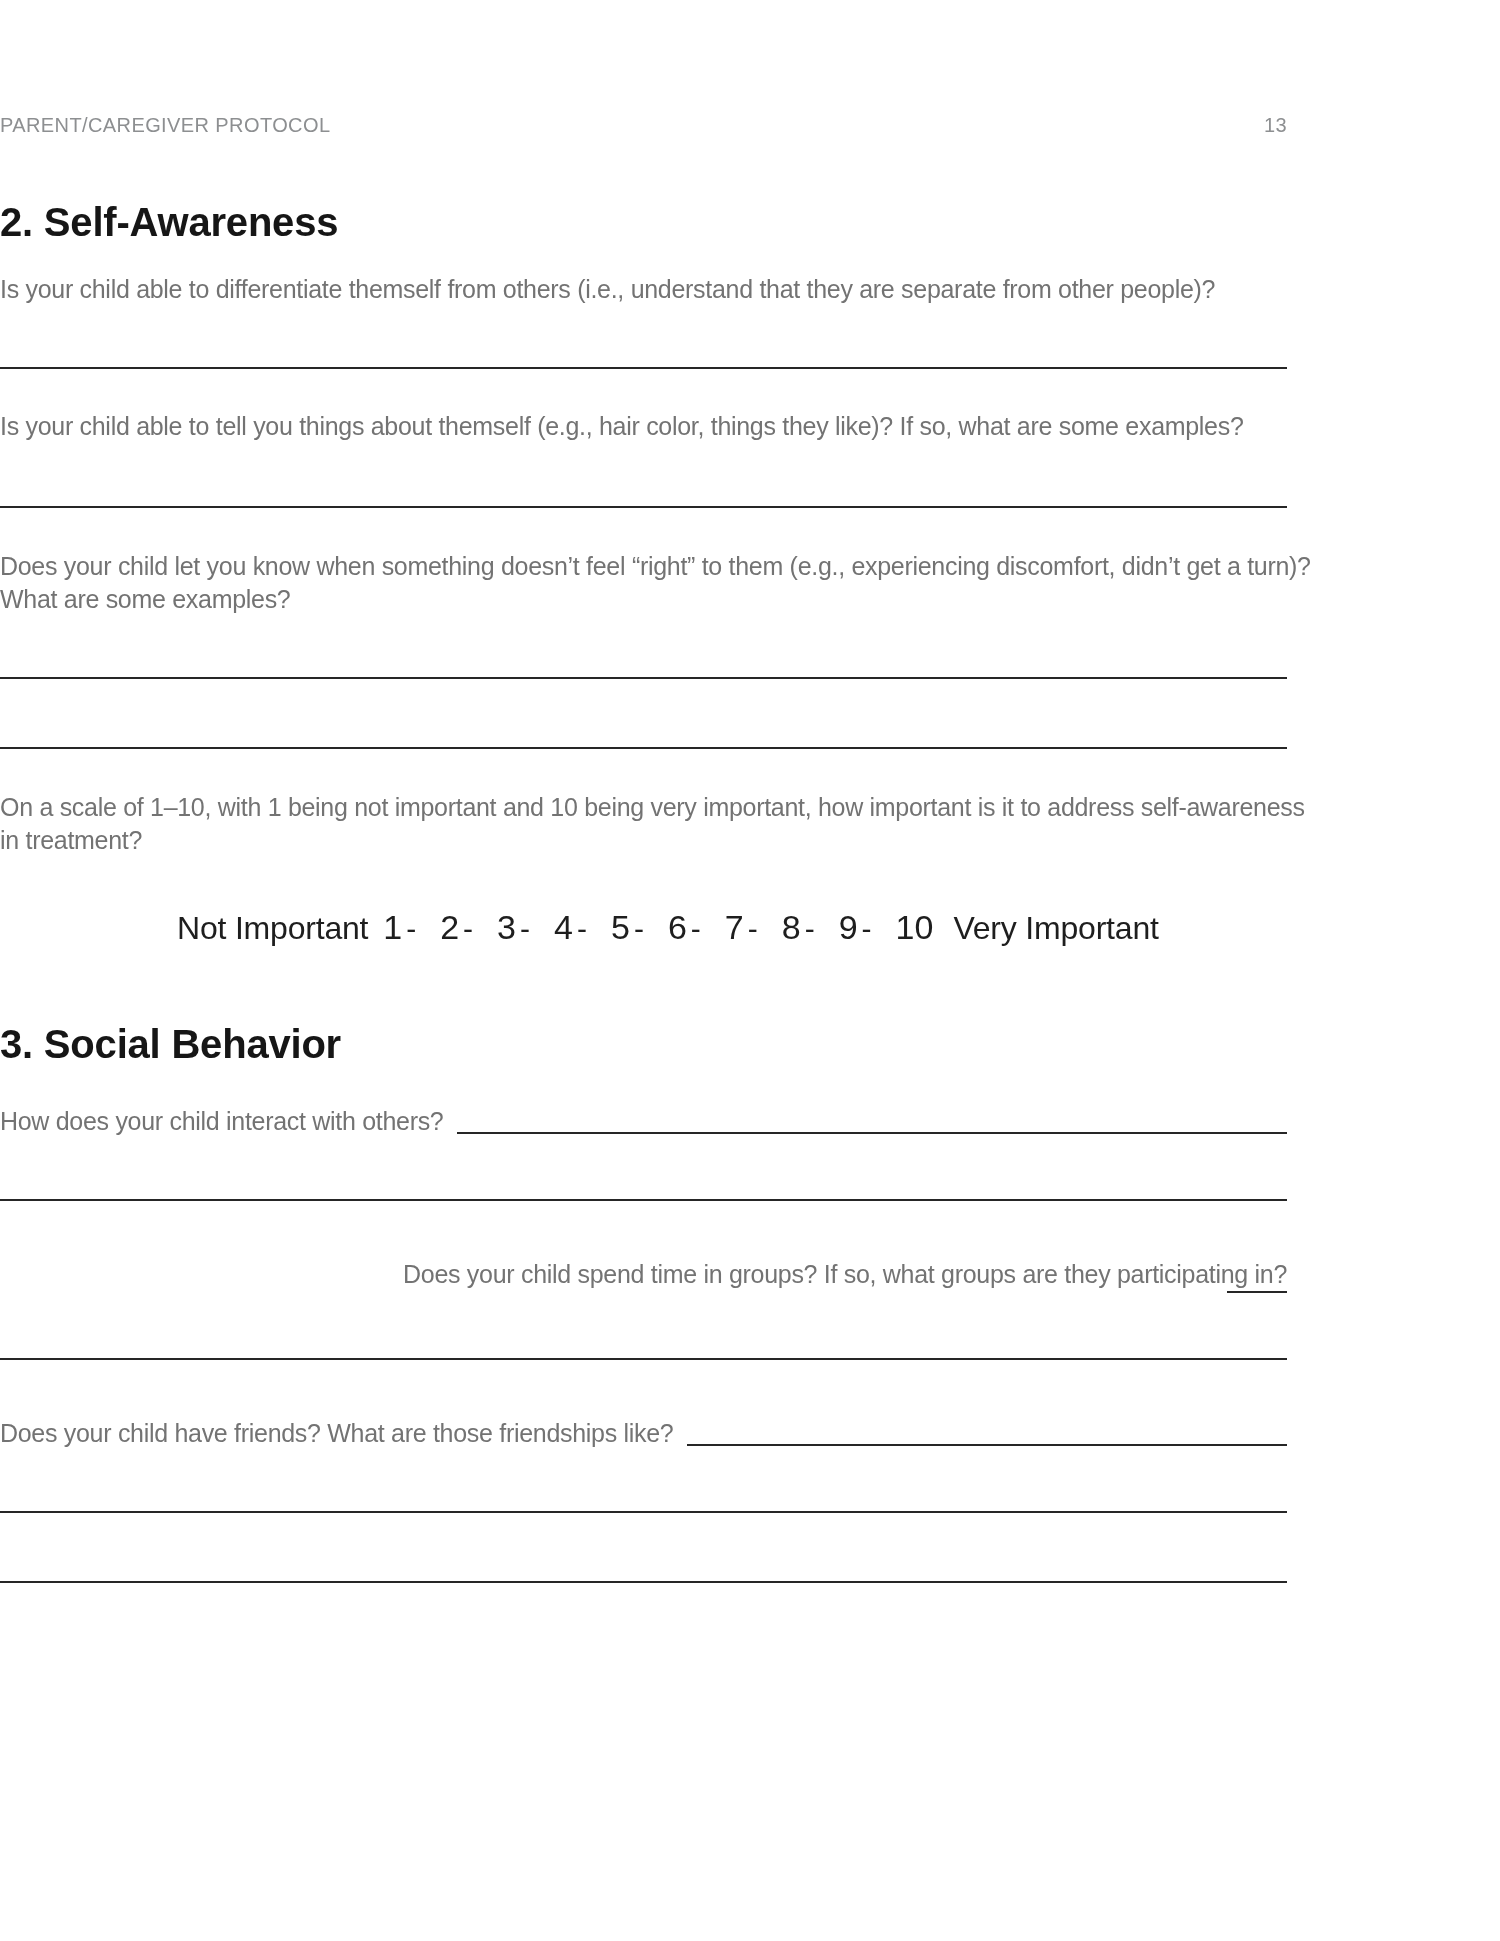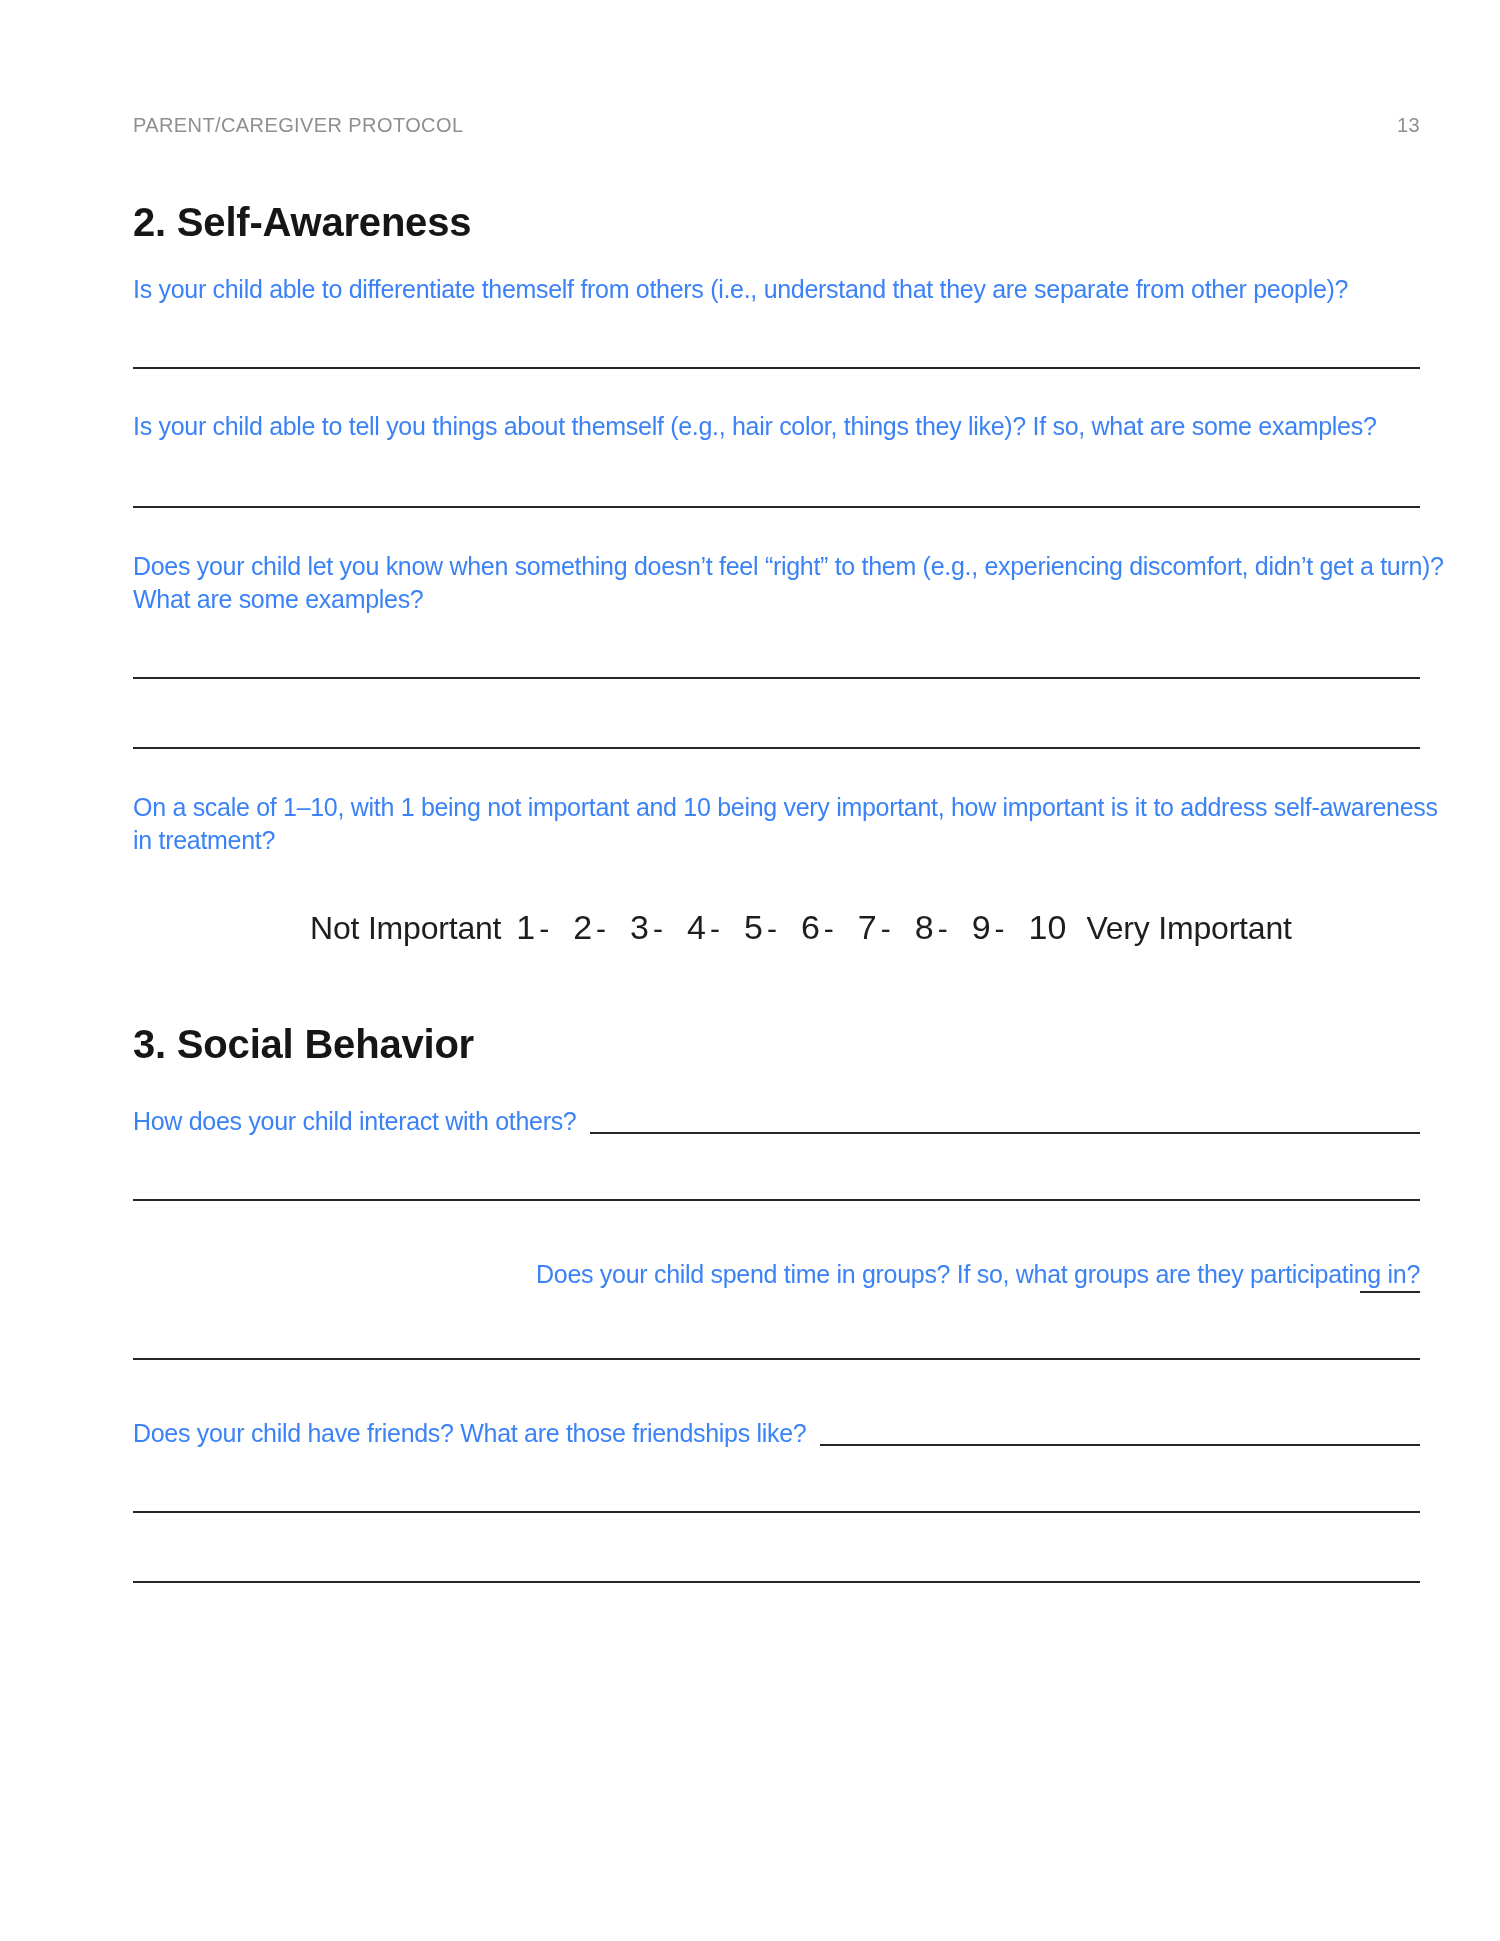--- a/index.html
+++ b/index.html
@@ -6,21 +6,20 @@
   body {
     width: 1500px;
     height: 1941px;
     background: #ffffff;
     font-family: "Liberation Sans", "DejaVu Sans", sans-serif;
     color: #1f1f1f;
     position: relative;
     overflow: hidden;
   }
   .page {
-    padding-left: 133px;
     box-sizing: border-box;
   }
   
   .page-header {
     margin-top: 112px;
     width: 1287px;
     display: flex;
     justify-content: space-between;
     align-items: baseline;
     font-size: 20px;
@@ -37,21 +36,21 @@
     letter-spacing: -0.2px;
     margin: 0;
   }
   .s1 { margin-top: 63px; }
   .s2 { margin-top: 74px; }
   
   .q {
     font-size: 25px;
     line-height: 33px;
     letter-spacing: -0.3px;
-    color: #3b82f6;
+    color: #737373;
     margin: 0;
     width: 1320px;
   }
   .q-inline {
     width: 1287px;
     display: flex;
     align-items: flex-end;
   }
   .q-inline .q-text { white-space: nowrap; }
   .fill {

